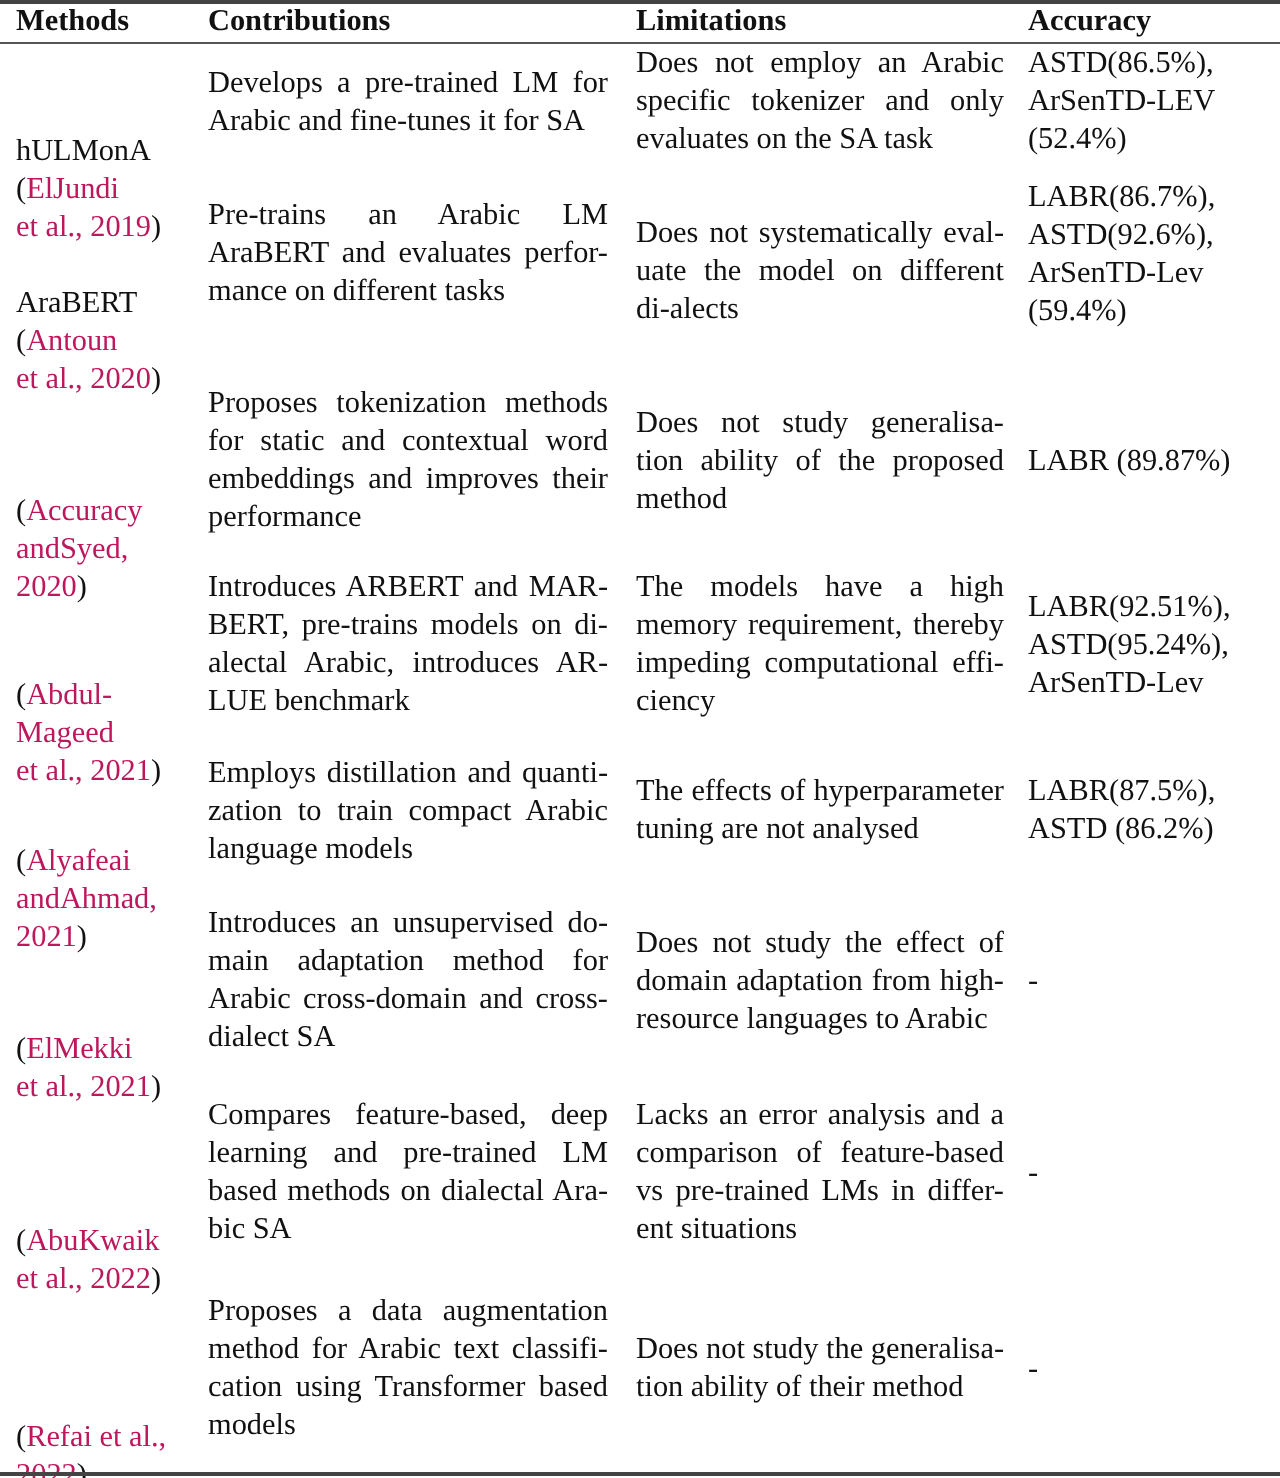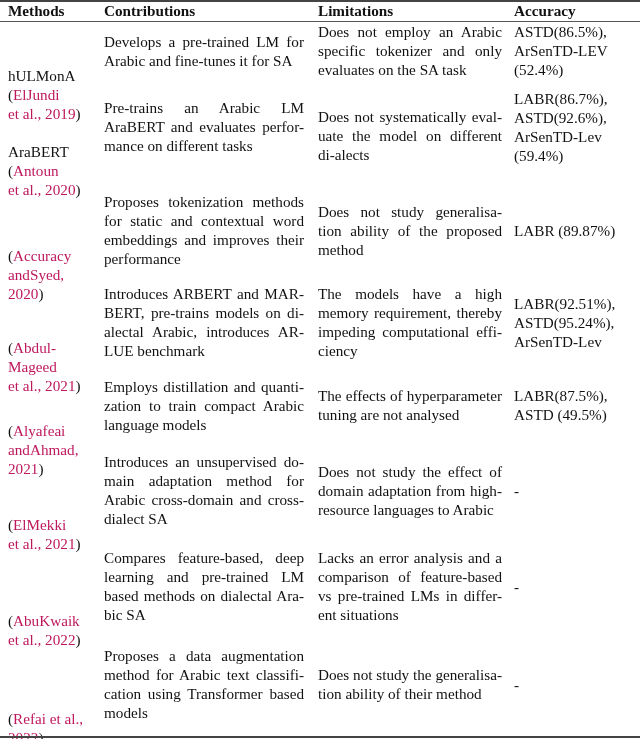--- a/index.html
+++ b/index.html
@@ -219,21 +219,21 @@
     <div class="cell c-limit" style="top:0;height:74px;">
       <div>The effects of hyperparameter tuning are not analysed</div>
     </div>
     <div class="cell c-acc" style="top:0;height:74px;">
       <div>
         <div class="acc-line">
             <span>LABR</span>
             <span>(87.5%),</span>
           </div>
         <div class="acc-line single">
-            <span>ASTD (49.5%)</span>
+            <span>ASTD (86.2%)</span>
           </div>
       </div>
     </div>
   </div>
 
   <div class="row" style="top:442px;height:96px;">
     <div class="cell c-method" style="top:0;height:96px;">
       <div>
         <div class="acc-line">
             <span><span class="paren">(</span><span class="cite">El</span></span>

